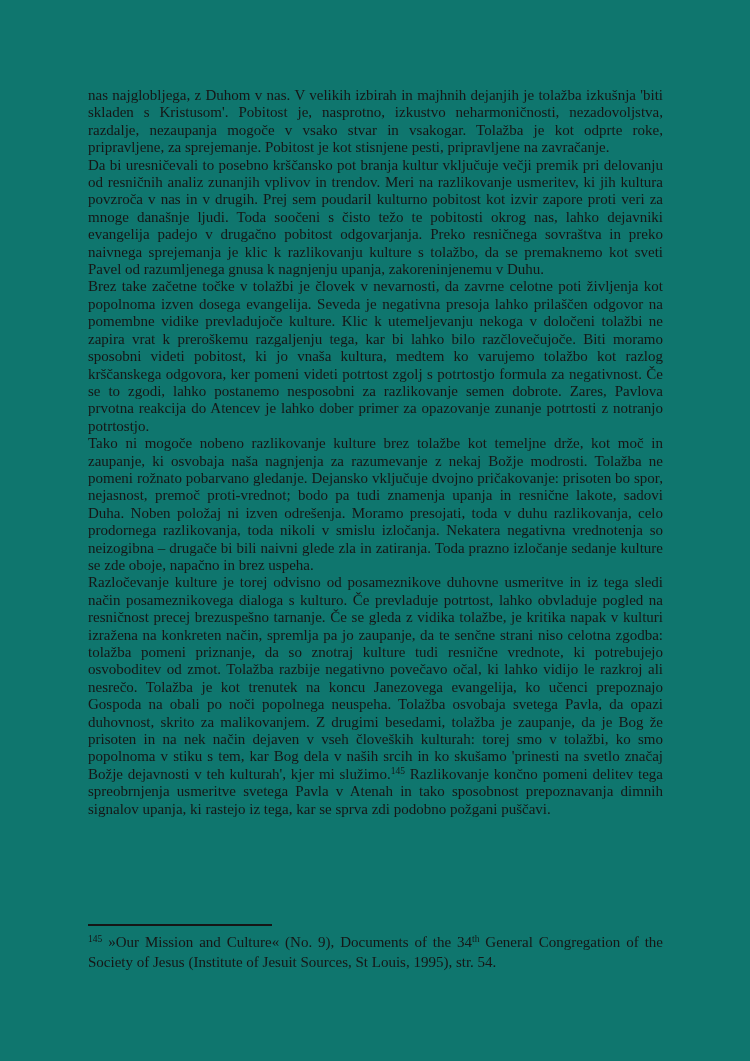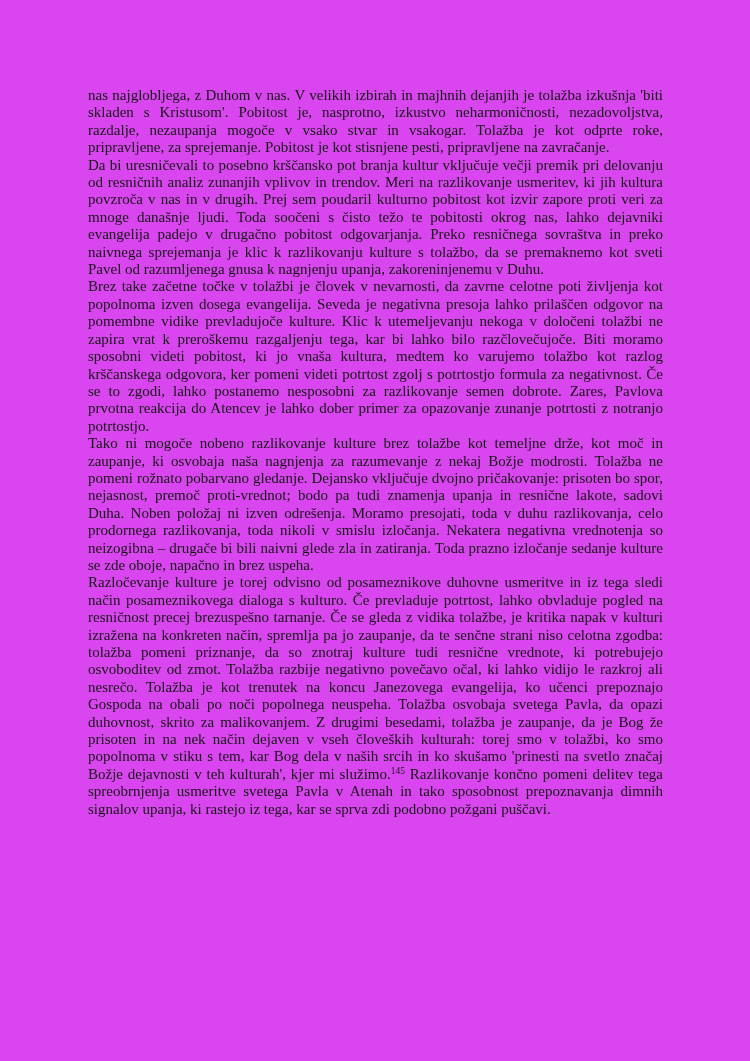--- a/index.html
+++ b/index.html
@@ -2,21 +2,21 @@
 <html lang="sl"><head>
 <meta charset="utf-8">
 <style>
   html, body { margin: 0; padding: 0; }
   body { background: #ffffff; }
 
   .page {
     position: relative;
     width: 750px;
     height: 1061px;
-    background: #d946ef;
+    background: #0f766e;
     overflow: hidden;
     font-family: "Liberation Serif", "DejaVu Serif", serif;
     color: #161616;
   }
 
   .body-text {
     position: absolute;
     left: 88px;
     top: 87px;
     width: 575px;
@@ -63,14 +63,18 @@
 <main class="page">
 
   <section class="body-text">
     <p class="para"><span>nas najglobljega, z Duhom v nas. V velikih izbirah in majhnih dejanjih je tolažba izkušnja 'biti skladen s Kristusom'. Pobitost je, nasprotno, izkustvo neharmoničnosti, nezadovoljstva, razdalje, nezaupanja mogoče v vsako stvar in vsakogar. Tolažba je kot odprte roke, pripravljene, za sprejemanje. Pobitost je kot stisnjene pesti, pripravljene na zavračanje.</span></p>
     <p class="para"><span>Da bi uresničevali to posebno krščansko pot branja kultur vključuje večji premik pri delovanju od resničnih analiz zunanjih vplivov in trendov. Meri na razlikovanje usmeritev, ki jih kultura povzroča v nas in v drugih. Prej sem poudaril kulturno pobitost kot izvir zapore proti veri za mnoge današnje ljudi. Toda soočeni s čisto težo te pobitosti okrog nas, lahko dejavniki evangelija padejo v drugačno pobitost odgovarjanja. Preko resničnega sovraštva in preko naivnega sprejemanja je klic k razlikovanju kulture s tolažbo, da se premaknemo kot sveti Pavel od razumljenega gnusa k nagnjenju upanja, zakoreninjenemu v Duhu.</span></p>
     <p class="para"><span>Brez take začetne točke v tolažbi je človek v nevarnosti, da zavrne celotne poti življenja kot popolnoma izven dosega evangelija. Seveda je negativna presoja lahko prilaščen odgovor na pomembne vidike prevladujoče kulture. Klic k utemeljevanju nekoga v določeni tolažbi ne zapira vrat k preroškemu razgaljenju tega, kar bi lahko bilo razčlovečujoče. Biti moramo sposobni videti pobitost, ki jo vnaša kultura, medtem ko varujemo tolažbo kot razlog krščanskega odgovora, ker pomeni videti potrtost zgolj s potrtostjo formula za negativnost. Če se to zgodi, lahko postanemo nesposobni za razlikovanje semen dobrote. Zares, Pavlova prvotna reakcija do Atencev je lahko dober primer za opazovanje zunanje potrtosti z notranjo potrtostjo.</span></p>
     <p class="para"><span>Tako ni mogoče nobeno razlikovanje kulture brez tolažbe kot temeljne drže, kot moč in zaupanje, ki osvobaja naša nagnjenja za razumevanje z nekaj Božje modrosti. Tolažba ne pomeni rožnato pobarvano gledanje. Dejansko vključuje dvojno pričakovanje: prisoten bo spor, nejasnost, premoč proti-vrednot; bodo pa tudi znamenja upanja in resnične lakote, sadovi Duha. Noben položaj ni izven odrešenja. Moramo presojati, toda v duhu razlikovanja, celo prodornega razlikovanja, toda nikoli v smislu izločanja. Nekatera negativna vrednotenja so neizogibna – drugače bi bili naivni glede zla in zatiranja. Toda prazno izločanje sedanje kulture se zde oboje, napačno in brez uspeha.</span></p>
     <p class="para"><span>Razločevanje kulture je torej odvisno od posameznikove duhovne usmeritve in iz tega sledi način posameznikovega dialoga s kulturo. Če prevladuje potrtost, lahko obvladuje pogled na resničnost precej brezuspešno tarnanje. Če se gleda z vidika tolažbe, je kritika napak v kulturi izražena na konkreten način, spremlja pa jo zaupanje, da te senčne strani niso celotna zgodba: tolažba pomeni priznanje, da so znotraj kulture tudi resnične vrednote, ki potrebujejo osvoboditev od zmot. Tolažba razbije negativno povečavo očal, ki lahko vidijo le razkroj ali nesrečo. Tolažba je kot trenutek na koncu Janezovega evangelija, ko učenci prepoznajo Gospoda na obali po noči popolnega neuspeha. Tolažba osvobaja svetega Pavla, da opazi duhovnost, skrito za malikovanjem. Z drugimi besedami, tolažba je zaupanje, da je Bog že prisoten in na nek način dejaven v vseh človeških kulturah: torej smo v tolažbi, ko smo popolnoma v stiku s tem, kar Bog dela v naših srcih in ko skušamo 'prinesti na svetlo značaj Božje dejavnosti v teh kulturah', kjer mi služimo.</span><sup class="sup">145</sup><span> Razlikovanje končno pomeni delitev tega spreobrnjenja usmeritve svetega Pavla v Atenah in tako sposobnost prepoznavanja dimnih signalov upanja, ki rastejo iz tega, kar se sprva zdi podobno požgani puščavi.</span></p>
   </section>
 
+  <footer class="footnote-area">
+    <div class="fn-sep"></div>
+    <p class="fn-text"><sup class="sup">145</sup><span> »Our Mission and Culture« (No. 9), Documents of the 34</span><sup class="sup">th</sup><span> General Congregation of the Society of Jesus (Institute of Jesuit Sources, St Louis, 1995), str. 54.</span></p>
+  </footer>
 
 </main>
 
 </body></html>

